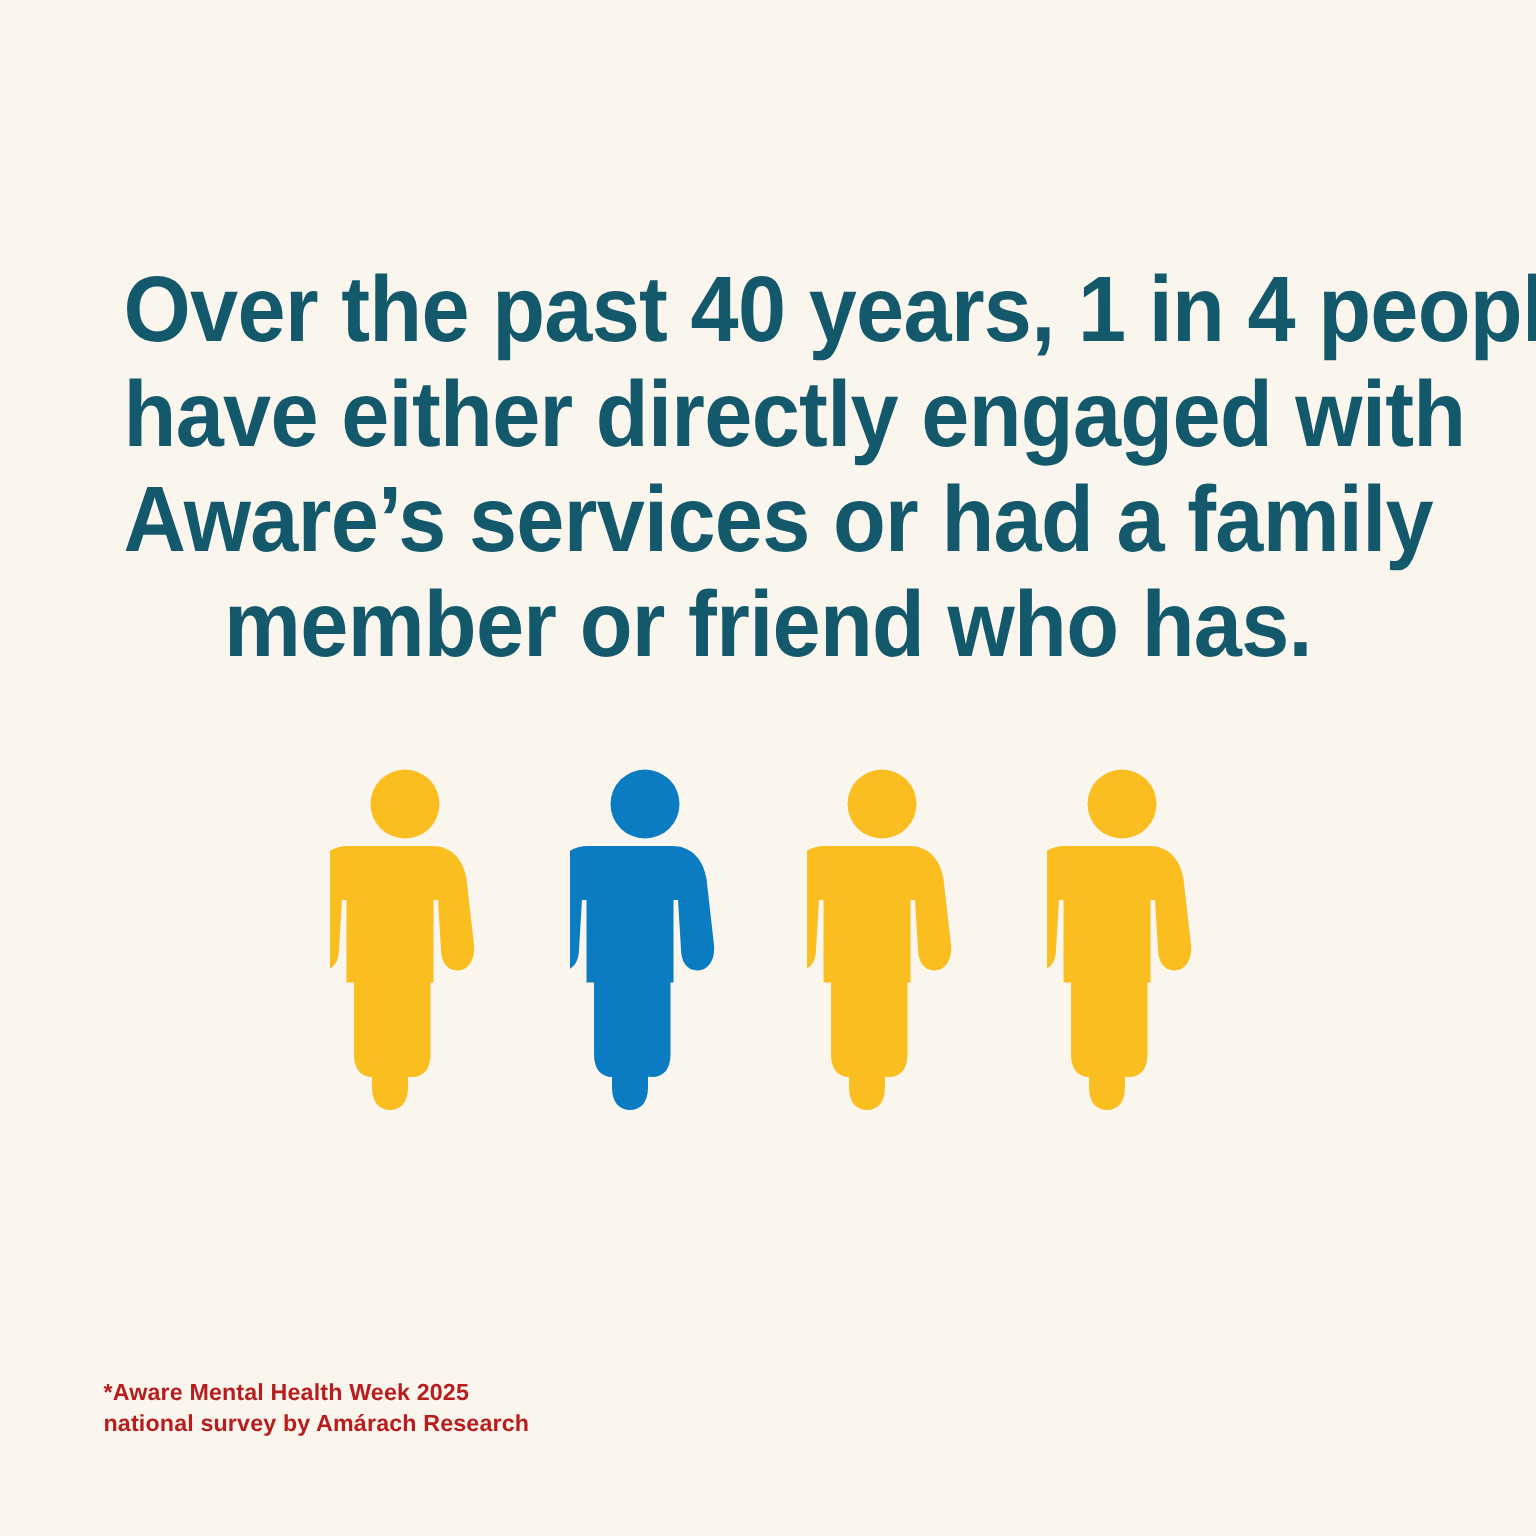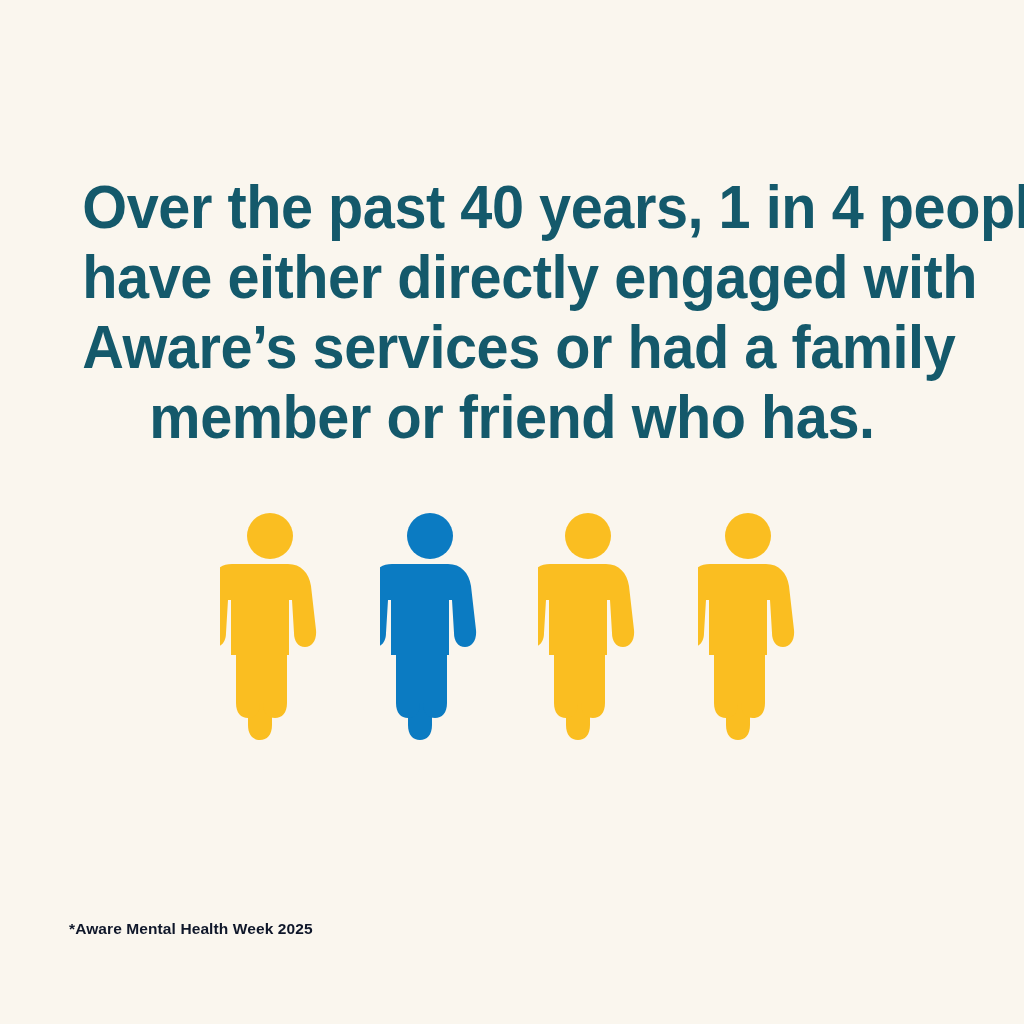--- a/index.html
+++ b/index.html
@@ -269,17 +269,18 @@
                      c-7 0 -12 -5 -12 -15
                      v-70
                      z" fill="#FABE21"></path>
           </g>
         </svg>
       </span>
     </div>
 
   </div>
 
-  <div id="footnote" style="color: #0f172a;">
+  <div id="footnote" style="color: #b91c1c;">
     <span class="fn-line">*Aware Mental Health Week 2025</span>
+    <span class="fn-line">national survey by Amárach Research</span>
   </div>
 
 </div>
 
 </body></html>

